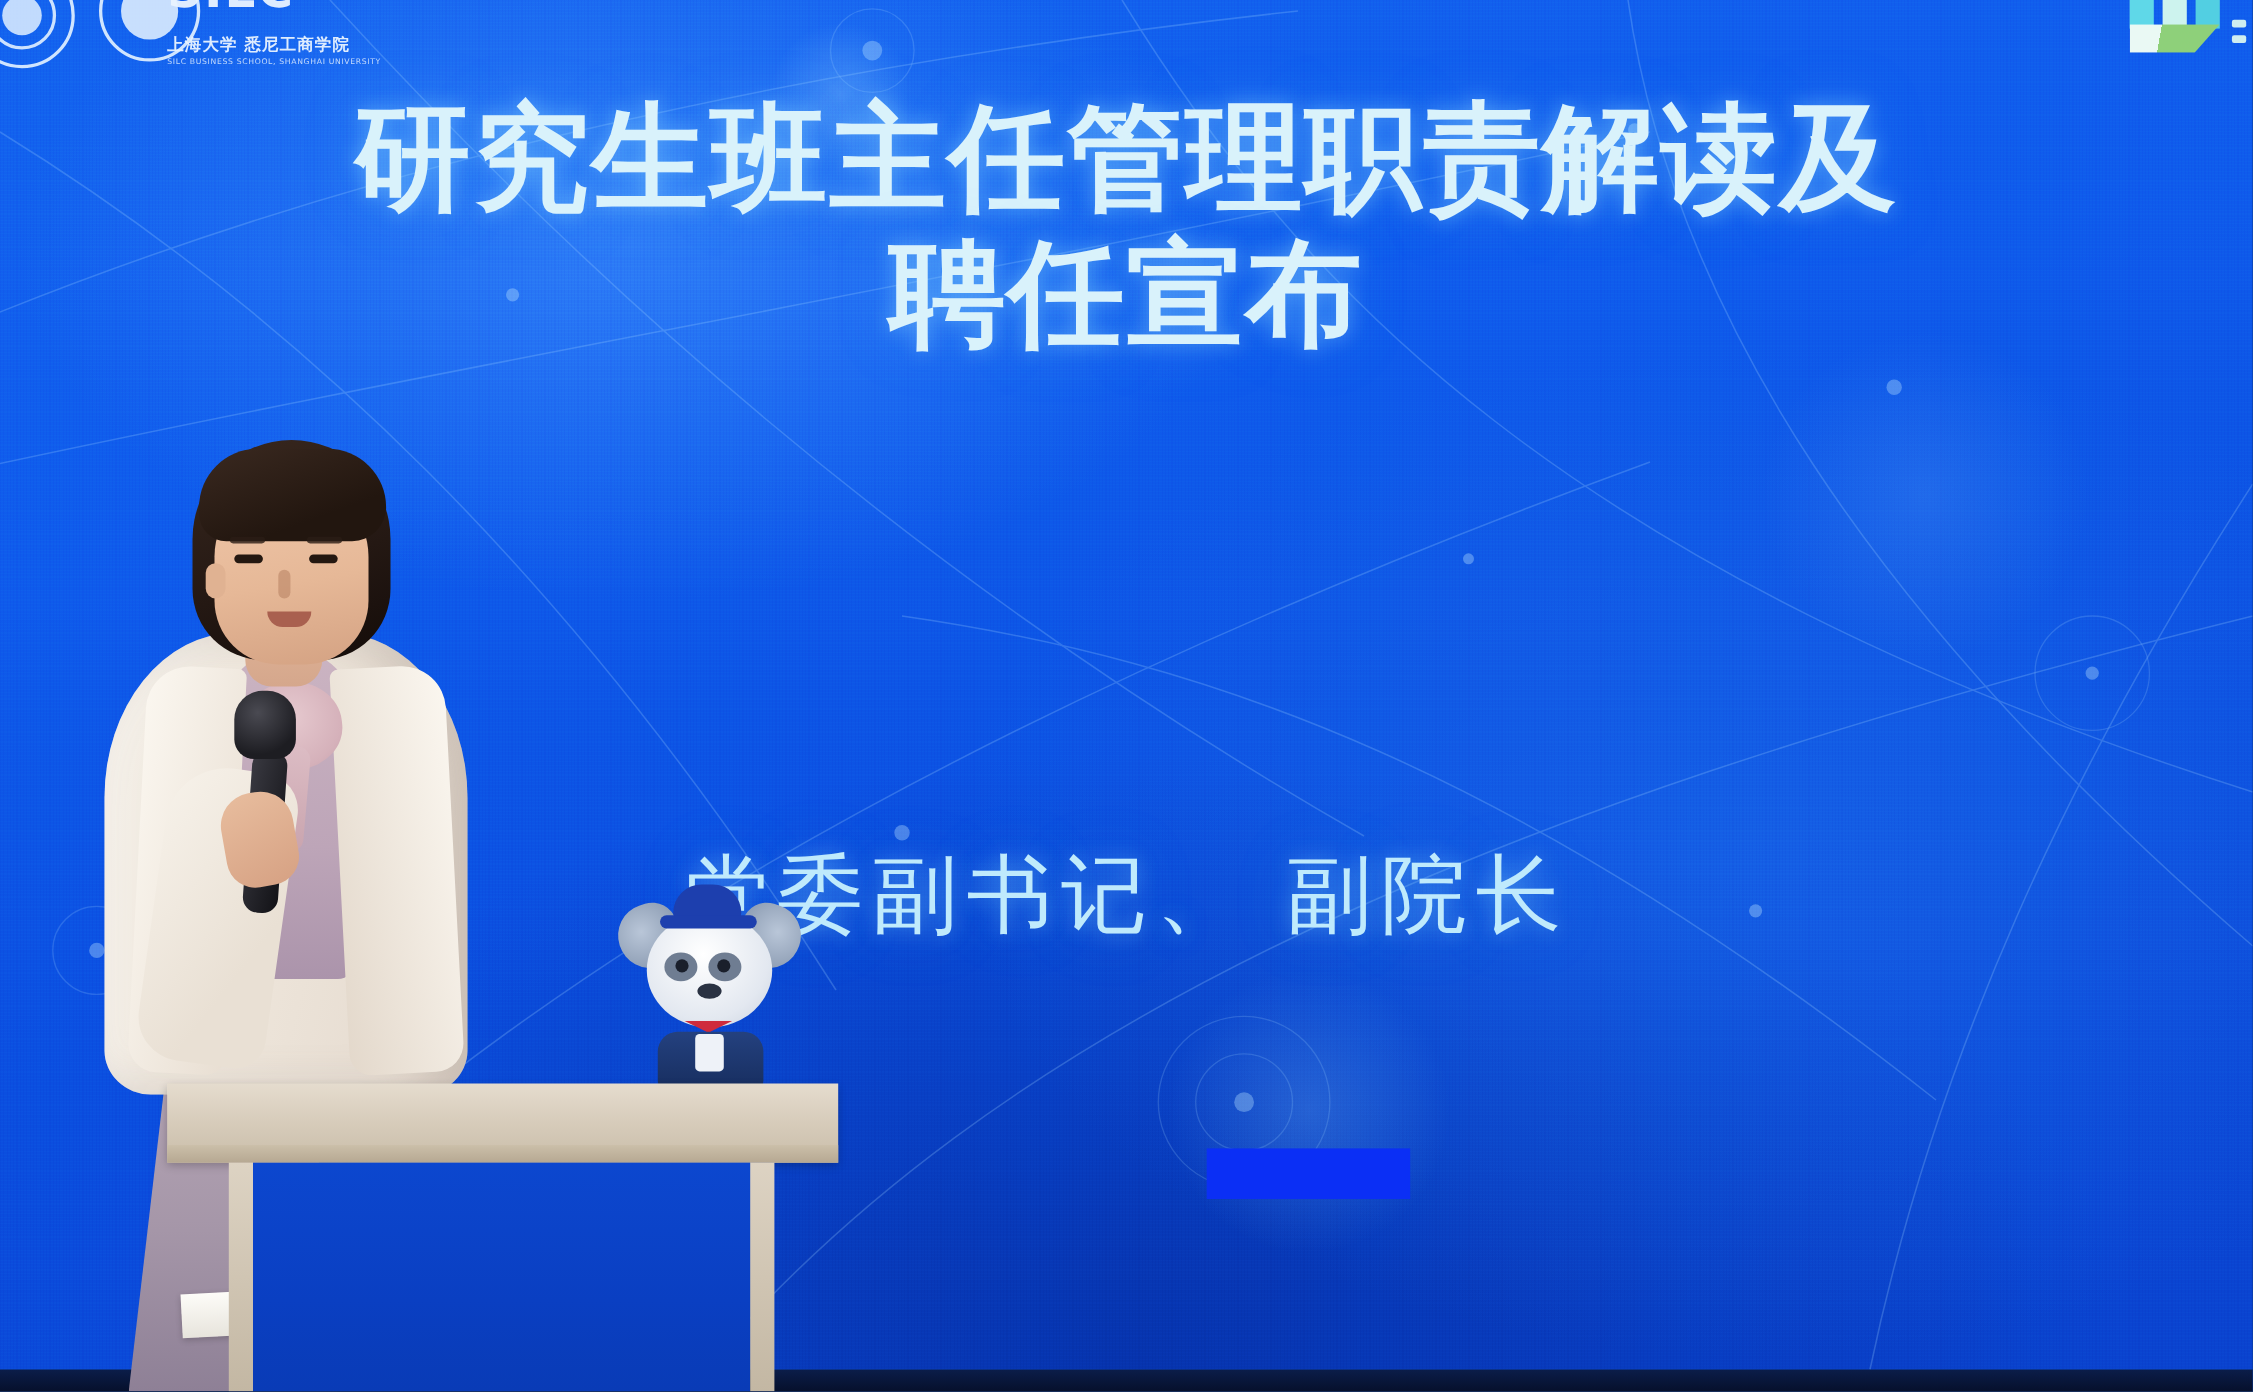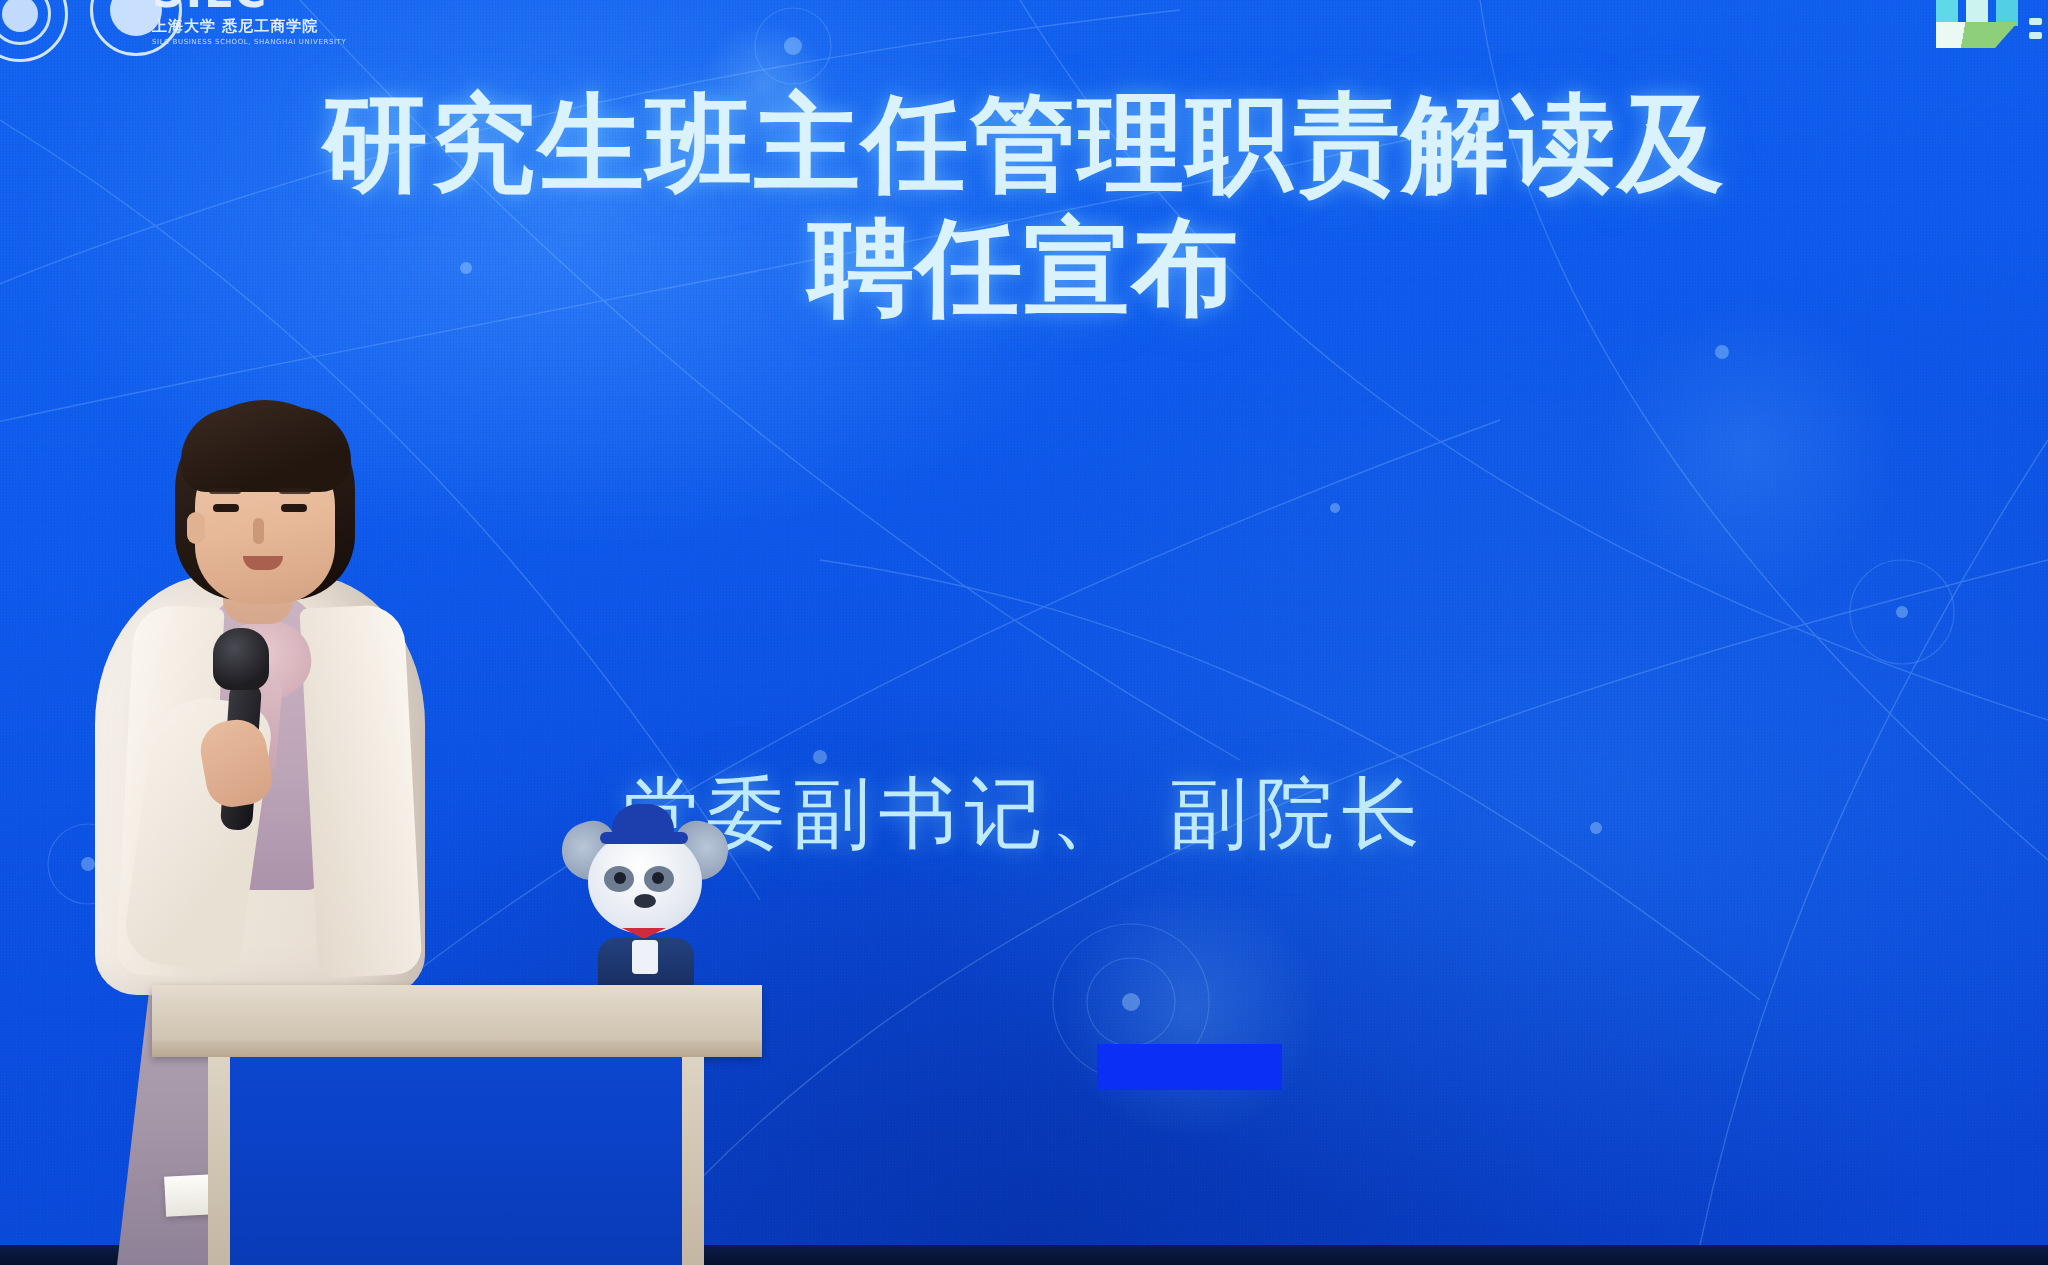--- a/index.html
+++ b/index.html
@@ -61,21 +61,21 @@
   }
   #wordmark{
     position:absolute;left:152px;top:-30px;width:300px;height:64px;
     color:#e9f4ff;
   }
   #wordmark .big{
     font-size:44px;font-weight:700;letter-spacing:2px;line-height:1;
     opacity:.95;white-space:nowrap;
   }
   #wordmark .cn{
-    font-size:15px;font-weight:700;letter-spacing:1px;margin-top:3px;
+    font-size:15px;font-weight:700;letter-spacing:1px;margin-top:17px;
     white-space:nowrap;opacity:.95;
   }
   #wordmark .en{
     font-size:7px;letter-spacing:.6px;margin-top:2px;white-space:nowrap;opacity:.8;
   }
 
   
   #corner-mark{position:absolute;right:0;top:0;width:118px;height:52px;}
   #corner-mark .bar{position:absolute;background:#7fe4e0;}
   #corner-mark .b1{left:6px;top:-14px;width:22px;height:40px;background:#5fd8e8;}

